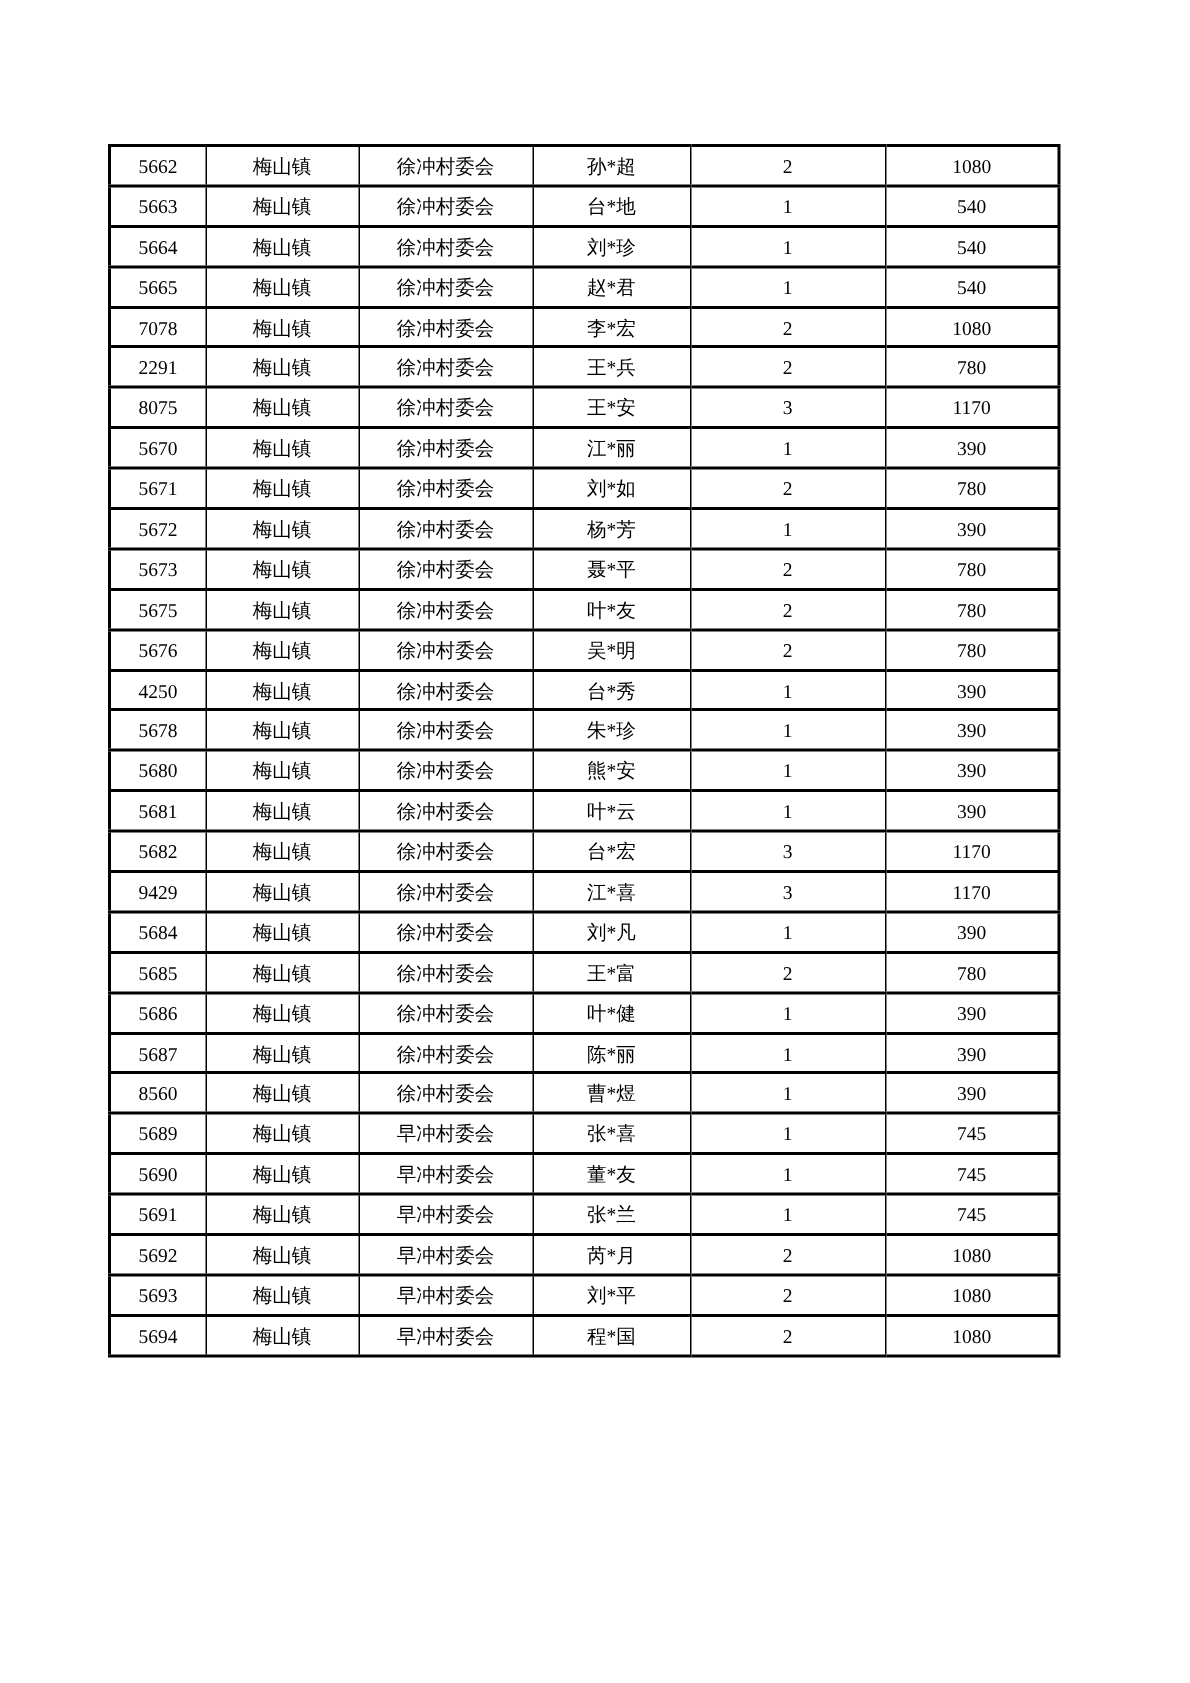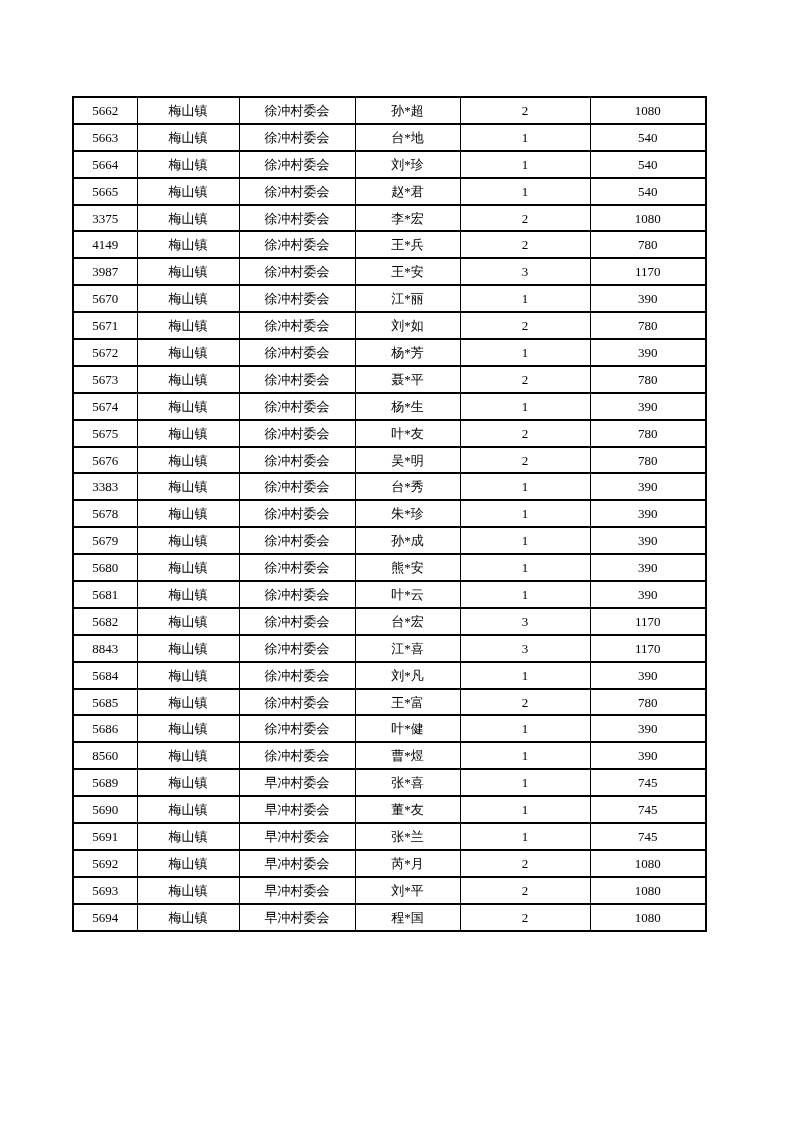--- a/index.html
+++ b/index.html
@@ -85,37 +85,37 @@
   </tr>
         <tr>
     <td>5665</td>
     <td>梅山镇</td>
     <td>徐冲村委会</td>
     <td>赵*君</td>
     <td>1</td>
     <td>540</td>
   </tr>
         <tr>
-    <td>3375</td>
+    <td>7078</td>
     <td>梅山镇</td>
     <td>徐冲村委会</td>
     <td>李*宏</td>
     <td>2</td>
     <td>1080</td>
   </tr>
         <tr>
-    <td>4149</td>
+    <td>2291</td>
     <td>梅山镇</td>
     <td>徐冲村委会</td>
     <td>王*兵</td>
     <td>2</td>
     <td>780</td>
   </tr>
         <tr>
-    <td>3987</td>
+    <td>8075</td>
     <td>梅山镇</td>
     <td>徐冲村委会</td>
     <td>王*安</td>
     <td>3</td>
     <td>1170</td>
   </tr>
         <tr>
     <td>5670</td>
     <td>梅山镇</td>
     <td>徐冲村委会</td>
@@ -141,64 +141,48 @@
   </tr>
         <tr>
     <td>5673</td>
     <td>梅山镇</td>
     <td>徐冲村委会</td>
     <td>聂*平</td>
     <td>2</td>
     <td>780</td>
   </tr>
         <tr>
-    <td>5674</td>
-    <td>梅山镇</td>
-    <td>徐冲村委会</td>
-    <td>杨*生</td>
-    <td>1</td>
-    <td>390</td>
-  </tr>
-        <tr>
     <td>5675</td>
     <td>梅山镇</td>
     <td>徐冲村委会</td>
     <td>叶*友</td>
     <td>2</td>
     <td>780</td>
   </tr>
         <tr>
     <td>5676</td>
     <td>梅山镇</td>
     <td>徐冲村委会</td>
     <td>吴*明</td>
     <td>2</td>
     <td>780</td>
   </tr>
         <tr>
-    <td>3383</td>
+    <td>4250</td>
     <td>梅山镇</td>
     <td>徐冲村委会</td>
     <td>台*秀</td>
     <td>1</td>
     <td>390</td>
   </tr>
         <tr>
     <td>5678</td>
     <td>梅山镇</td>
     <td>徐冲村委会</td>
     <td>朱*珍</td>
-    <td>1</td>
-    <td>390</td>
-  </tr>
-        <tr>
-    <td>5679</td>
-    <td>梅山镇</td>
-    <td>徐冲村委会</td>
-    <td>孙*成</td>
     <td>1</td>
     <td>390</td>
   </tr>
         <tr>
     <td>5680</td>
     <td>梅山镇</td>
     <td>徐冲村委会</td>
     <td>熊*安</td>
     <td>1</td>
     <td>390</td>
@@ -213,21 +197,21 @@
   </tr>
         <tr>
     <td>5682</td>
     <td>梅山镇</td>
     <td>徐冲村委会</td>
     <td>台*宏</td>
     <td>3</td>
     <td>1170</td>
   </tr>
         <tr>
-    <td>8843</td>
+    <td>9429</td>
     <td>梅山镇</td>
     <td>徐冲村委会</td>
     <td>江*喜</td>
     <td>3</td>
     <td>1170</td>
   </tr>
         <tr>
     <td>5684</td>
     <td>梅山镇</td>
     <td>徐冲村委会</td>
@@ -241,20 +225,28 @@
     <td>徐冲村委会</td>
     <td>王*富</td>
     <td>2</td>
     <td>780</td>
   </tr>
         <tr>
     <td>5686</td>
     <td>梅山镇</td>
     <td>徐冲村委会</td>
     <td>叶*健</td>
+    <td>1</td>
+    <td>390</td>
+  </tr>
+        <tr>
+    <td>5687</td>
+    <td>梅山镇</td>
+    <td>徐冲村委会</td>
+    <td>陈*丽</td>
     <td>1</td>
     <td>390</td>
   </tr>
         <tr>
     <td>8560</td>
     <td>梅山镇</td>
     <td>徐冲村委会</td>
     <td>曹*煜</td>
     <td>1</td>
     <td>390</td>

